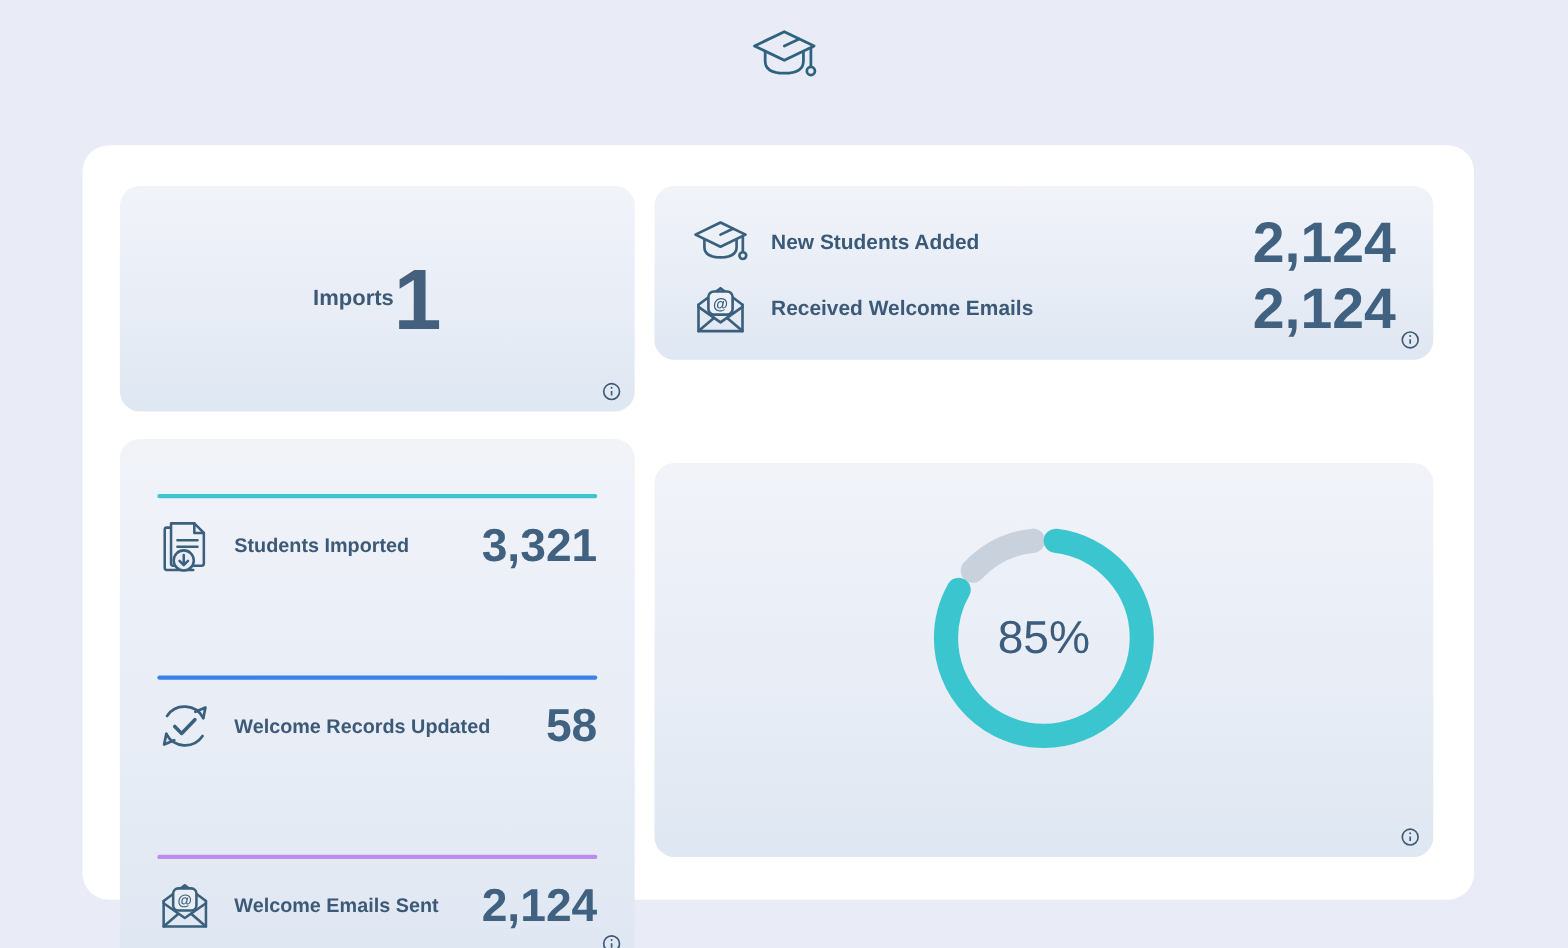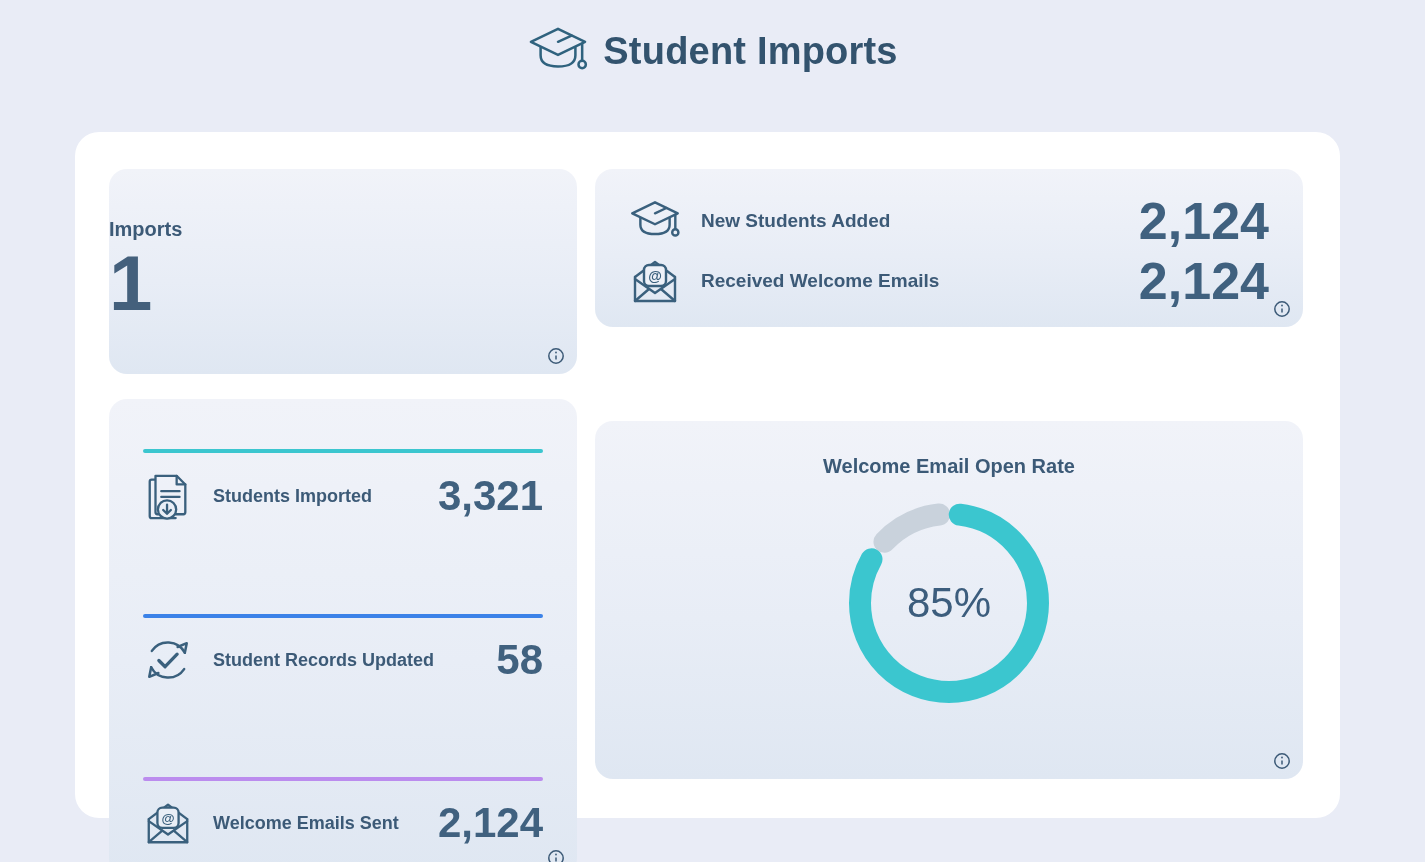--- a/index.html
+++ b/index.html
@@ -22,21 +22,21 @@
   
   .panel {
     position:absolute; left:75px; top:132px; width:1265px; height:686px;
     background:#ffffff; border-radius:24px;
   }
   .card {
     position:absolute; border-radius:18px;
     background:linear-gradient(180deg,#f1f3f9 0%, #e8edf6 55%, #dfe7f2 100%);
   }
   .card-imports { left:34px;  top:37px;  width:468px; height:205px;
-    display:flex; flex-direction:column; justify-content:center; }
+    display:flex; flex-direction:row; align-items:center; justify-content:center; }
   .card-added   { left:520px; top:37px;  width:708px; height:158px;
     padding:26px 34px 30px; display:flex; flex-direction:column; justify-content:space-between; }
   .card-stats   { left:34px;  top:267px; width:468px; height:477px;
     padding:50px 34px 28px; display:flex; flex-direction:column; justify-content:space-between; }
   .card-rate    { left:520px; top:289px; width:708px; height:358px; padding-top:34px; }
 
   
   .imports-label { font-size:20px; font-weight:600; color:#3c5a77; }
   .imports-value { font-size:78px; font-weight:700; color:#44607c; line-height:1.05; margin-top:2px; }
 
@@ -77,21 +77,20 @@
 <div class="header">
   <span class="icon">
     <svg width="62" height="58" viewBox="0 0 64 60" fill="none" stroke="#2f627e" stroke-width="2.6" stroke-linecap="round" stroke-linejoin="round">
       <path d="M32 7 L60 20.5 L32 34 L4 20.5 Z"></path>
       <path d="M32 20.5 L46 14"></path>
       <path d="M14 26.5 v8 q0 11.5 18 11.5 q18 0 18 -11.5 v-8"></path>
       <path d="M57 22.5 v17"></path>
       <circle cx="57" cy="44" r="3.8"></circle>
     </svg>
   </span>
-  <div class="header-title">Student Imports</div>
 </div>
 
 <div class="panel">
 
   <div class="card card-imports">
     <div class="imports-label">Imports</div>
     <div class="imports-value">1</div>
     <button class="info-btn" aria-label="info">
       <svg width="18" height="18" viewBox="0 0 18 18" fill="none" stroke="#3c5a77" stroke-width="1.5">
         <circle cx="9" cy="9" r="7.2"></circle>
@@ -168,21 +167,21 @@
       <div class="stat-row-content">
         <span class="icon">
           <svg width="50" height="50" viewBox="0 0 52 52" fill="none" stroke="#3a607d" stroke-width="2.6" stroke-linecap="round" stroke-linejoin="round">
             <path d="M9.2 16.5 A20 20 0 0 1 43.5 18.5"></path>
             <path d="M43.5 18.5 L45.5 8.5 L36 12.5"></path>
             <path d="M42.8 35.5 A20 20 0 0 1 8.5 33.5"></path>
             <path d="M8.5 33.5 L6.5 43.5 L16 39.5"></path>
             <path d="M16.5 26.5 L23 33 L35.5 20" stroke-width="3.4"></path>
           </svg>
         </span>
-        <span class="stat-label">Student Records Updated</span>
+        <span class="stat-label">Welcome Records Updated</span>
         <span class="stat-value">58</span>
       </div>
     </div>
 
     <div class="stat-row">
       <div class="accent-line" style="background: rgb(187, 140, 238);"></div>
       <div class="stat-row-content">
         <span class="icon">
           <svg width="50" height="50" viewBox="0 0 52 52" fill="none" stroke="#3a607d" stroke-width="2.4" stroke-linecap="round" stroke-linejoin="round">
             <path d="M6 22 L26 7 L46 22"></path>
@@ -201,21 +200,20 @@
     <button class="info-btn" aria-label="info">
       <svg width="18" height="18" viewBox="0 0 18 18" fill="none" stroke="#3c5a77" stroke-width="1.5">
         <circle cx="9" cy="9" r="7.2"></circle>
         <line x1="9" y1="8.4" x2="9" y2="12.6"></line>
         <circle cx="9" cy="5.5" r="0.9" fill="#3c5a77" stroke="none"></circle>
       </svg>
     </button>
   </div>
 
   <div class="card card-rate">
-    <div class="rate-title">Welcome Email Open Rate</div>
 
     <div class="donut-wrap">
       <svg width="210" height="210" viewBox="0 0 210 210">
         <g transform="rotate(-90 105 105)">
           <circle id="donut-rest" cx="105" cy="105" r="89" fill="none" stroke="#c9d2dc" stroke-width="22" stroke-linecap="round" stroke-dasharray="62.13372137099813 559.2034923389832" stroke-dashoffset="-486.1963697280604"></circle>
           <circle id="donut-main" cx="105" cy="105" r="89" fill="none" stroke="#3bc6cf" stroke-width="22" stroke-linecap="round" stroke-dasharray="453.5761660082864 559.2034923389832" stroke-dashoffset="-10.873401239924673"></circle>
         </g>
       </svg>
       <div class="donut-percent">85%</div>
     </div>

